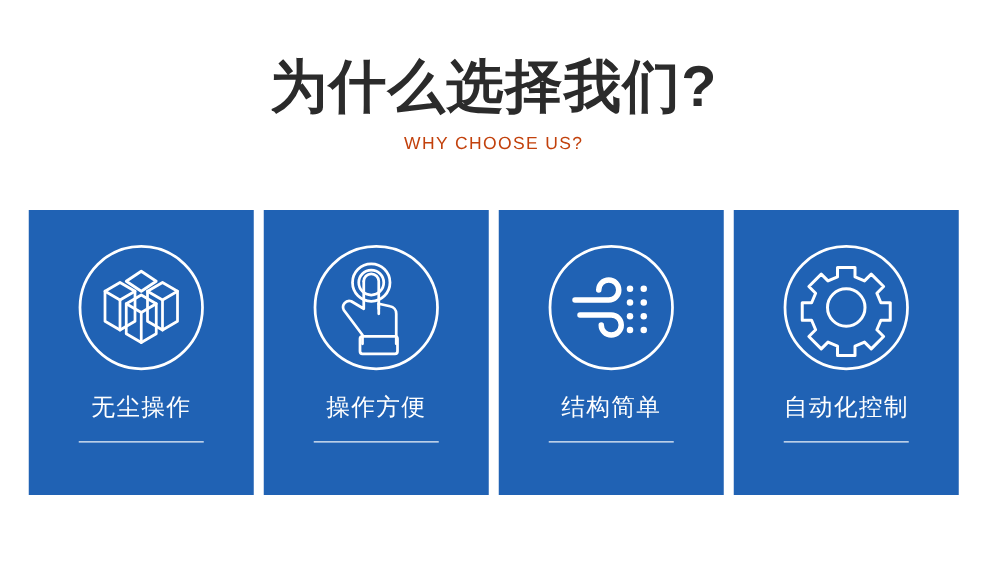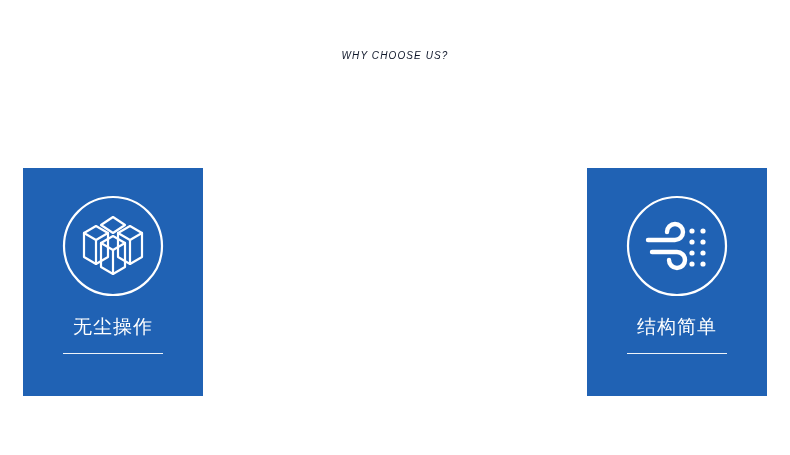--- a/index.html
+++ b/index.html
@@ -31,27 +31,26 @@
   .heading-title {
     font-size: 46px;
     line-height: 58px;
     font-weight: 700;
     color: #2b2b2b;
     letter-spacing: 1px;
     white-space: nowrap;
   }
   .heading-sub {
     margin-top: 8px;
-    font-size: 10px;
+    font-size: 14px;
     line-height: 16px;
     font-weight: 400;
-    color: #0f172a;
+    color: #c2410c;
     letter-spacing: 1.1px;
     white-space: nowrap;
-    font-style: italic;
   }
 
   
   .cards {
     position: absolute;
     top: 168px;
     left: 23px;
     width: 744px;
     height: 228px;
     display: flex;
@@ -92,20 +91,21 @@
     background: #ffffff;
     opacity: 0.92;
   }
 </style>
 </head>
 <body>
 
 <div class="page">
 
   <div class="heading">
+    <div class="heading-title">为什么选择我们?</div>
     <div class="heading-sub">WHY CHOOSE US?</div>
   </div>
 
   <div class="cards">
 
     <div class="card">
       <div class="card-icon-wrap">
         <svg width="102" height="102" viewBox="0 0 102 102" fill="none" stroke="#ffffff" stroke-width="2.2" stroke-linecap="round" stroke-linejoin="round">
           <circle cx="51" cy="51" r="49" stroke-width="2.2"></circle>
 
@@ -121,20 +121,40 @@
 
           <path d="M39 48 L51 41 L63 48 L63 72 L51 79 L39 72 Z"></path>
           <path d="M39 48 L51 55 L63 48"></path>
           <path d="M51 55 L51 79"></path>
         </svg>
       </div>
       <div class="card-label">无尘操作</div>
       <div class="card-rule"></div>
     </div>
 
+    <div class="card">
+      <div class="card-icon-wrap">
+        <svg width="102" height="102" viewBox="0 0 102 102" fill="none" stroke="#ffffff" stroke-width="2.2" stroke-linecap="round" stroke-linejoin="round">
+          <circle cx="51" cy="51" r="49" stroke-width="2.2"></circle>
+
+          <circle cx="47" cy="31" r="15"></circle>
+          <circle cx="47" cy="31" r="10"></circle>
+
+          <path d="M41 30 a6 6 0 0 1 12 0 v26"></path>
+
+          <path d="M41 30 v22 l-10 -6 a5 5 0 0 0 -6 7 l15 20 v7"></path>
+          <path d="M53 48 l9 2 a6 6 0 0 1 5 6 v24"></path>
+          <path d="M53 52 v-4"></path>
+
+          <rect x="38" y="74" width="30" height="14" rx="2"></rect>
+        </svg>
+      </div>
+      <div class="card-label">操作方便</div>
+      <div class="card-rule"></div>
+    </div>
 
     <div class="card">
       <div class="card-icon-wrap">
         <svg width="102" height="102" viewBox="0 0 102 102" fill="none" stroke="#ffffff" stroke-width="4.4" stroke-linecap="round" stroke-linejoin="round">
           <circle cx="51" cy="51" r="49" stroke-width="2.2"></circle>
 
           <path d="M22 45 h27 a8 8 0 1 0 -8 -8"></path>
 
           <path d="M26 57 h25 a8 8 0 1 1 -8 8"></path>
 
@@ -147,15 +167,26 @@
             <circle cx="77" cy="58" r="2.6"></circle>
             <circle cx="66" cy="69" r="2.6"></circle>
             <circle cx="77" cy="69" r="2.6"></circle>
           </g>
         </svg>
       </div>
       <div class="card-label">结构简单</div>
       <div class="card-rule"></div>
     </div>
 
+    <div class="card">
+      <div class="card-icon-wrap">
+        <svg width="102" height="102" viewBox="0 0 102 102" fill="none" stroke="#ffffff" stroke-width="2.4" stroke-linecap="round" stroke-linejoin="round">
+          <circle cx="51" cy="51" r="49" stroke-width="2.2"></circle>
+          <path d="M44 19 h14 v7.5 l7.6 3.2 5.4-5.4 9.9 9.9 -5.4 5.4 3.2 7.6 h7.5 v14 h-7.5 l-3.2 7.6 5.4 5.4 -9.9 9.9 -5.4-5.4 -7.6 3.2 v7.5 h-14 v-7.5 l-7.6-3.2 -5.4 5.4 -9.9-9.9 5.4-5.4 -3.2-7.6 h-7.5 v-14 h7.5 l3.2-7.6 -5.4-5.4 9.9-9.9 5.4 5.4 7.6-3.2 Z"></path>
+          <circle cx="51" cy="51" r="15"></circle>
+        </svg>
+      </div>
+      <div class="card-label">自动化控制</div>
+      <div class="card-rule"></div>
+    </div>
 
   </div>
 </div>
 
 </body></html>

